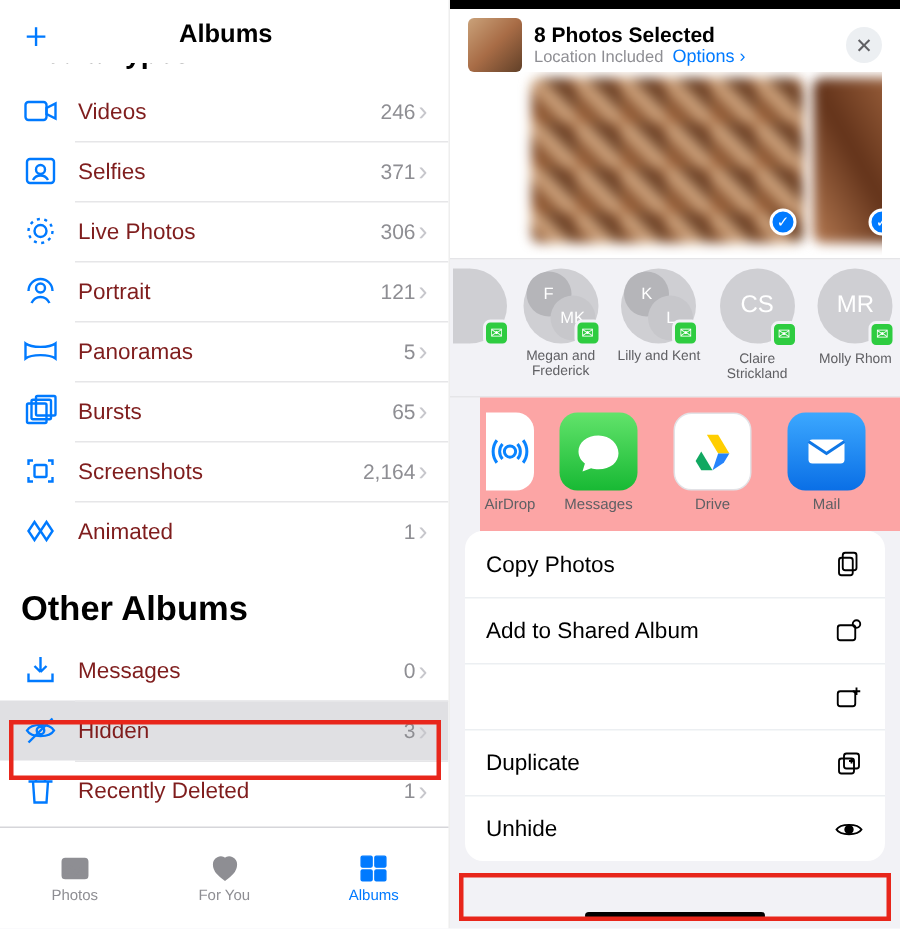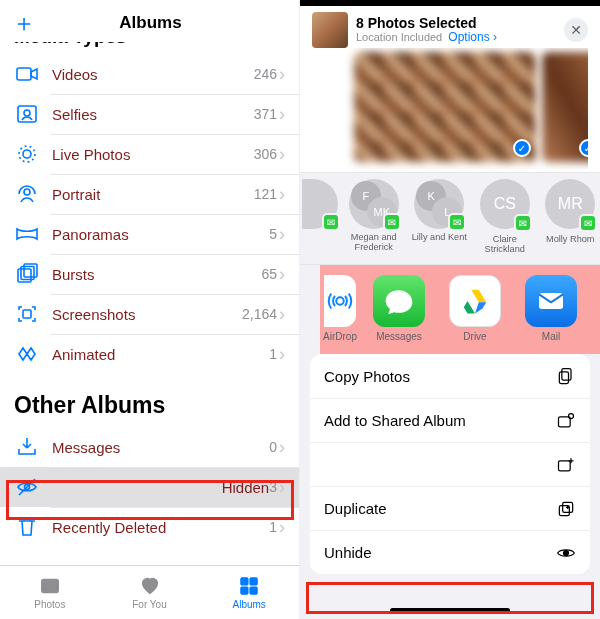--- a/index.html
+++ b/index.html
@@ -16,25 +16,25 @@
   
   .rows { flex: 1; overflow: hidden; }
   .row { height: 40px; display: flex; align-items: center; padding: 0 14px; font-size: 15px; position: relative; }
   .row + .row::before { content:""; position:absolute; left: 50px; right:0; top:0; height:1px; background:#e6e6e8; }
   .row .ic { width: 26px; height: 26px; margin-right: 12px; display: flex; align-items: center; justify-content: center; }
   .row .ic svg { width: 24px; height: 24px; stroke: #007aff; fill: none; stroke-width: 1.6; }
   .row .lbl { color: #7f1d1d; flex: 1; }
   .row .cnt { color: #8e8e93; font-size: 14px; margin-right: 2px; }
   .row .chev { color: #c7c7cc; font-size: 18px; font-weight: 300; }
   .sec { font-weight: 700; font-size: 23px; padding: 18px 14px 8px; }
-  .row.hilite { background: #e0e0e3; text-align: right; }
+  .row.hilite { background: #e0e0e3; }
   .redbox { position: absolute; border: 3px solid #e8261b; pointer-events: none; }
 
   
-  .tabs { height: 54px; border-top: 1px solid #d6d6da; display: flex; align-items: center; }
+  .tabs { height: 68px; border-top: 1px solid #d6d6da; display: flex; align-items: center; }
   .tab { flex: 1; display: flex; flex-direction: column; align-items: center; justify-content: center; color: #8e8e93; font-size: 10px; gap: 2px; }
   .tab.active { color: #007aff; }
   .tab svg { width: 24px; height: 22px; fill: currentColor; stroke: currentColor; }
 
   
   .r-head { background: #fff; border-bottom: 1px solid #e5e5e8; padding: 4px 12px 2px; position: relative; }
   .r-head-top { position:absolute; top:0; left:0; right:0; height:6px; background:#000; }
   .r-head-row { display:flex; align-items:center; gap:8px; padding-top:8px; }
   .thumb-mini { width: 36px; height: 36px; border-radius: 4px; background: linear-gradient(135deg,#caa27a,#a86c46,#614028); }
   .rh-txt { flex:1; line-height: 1.15; }

